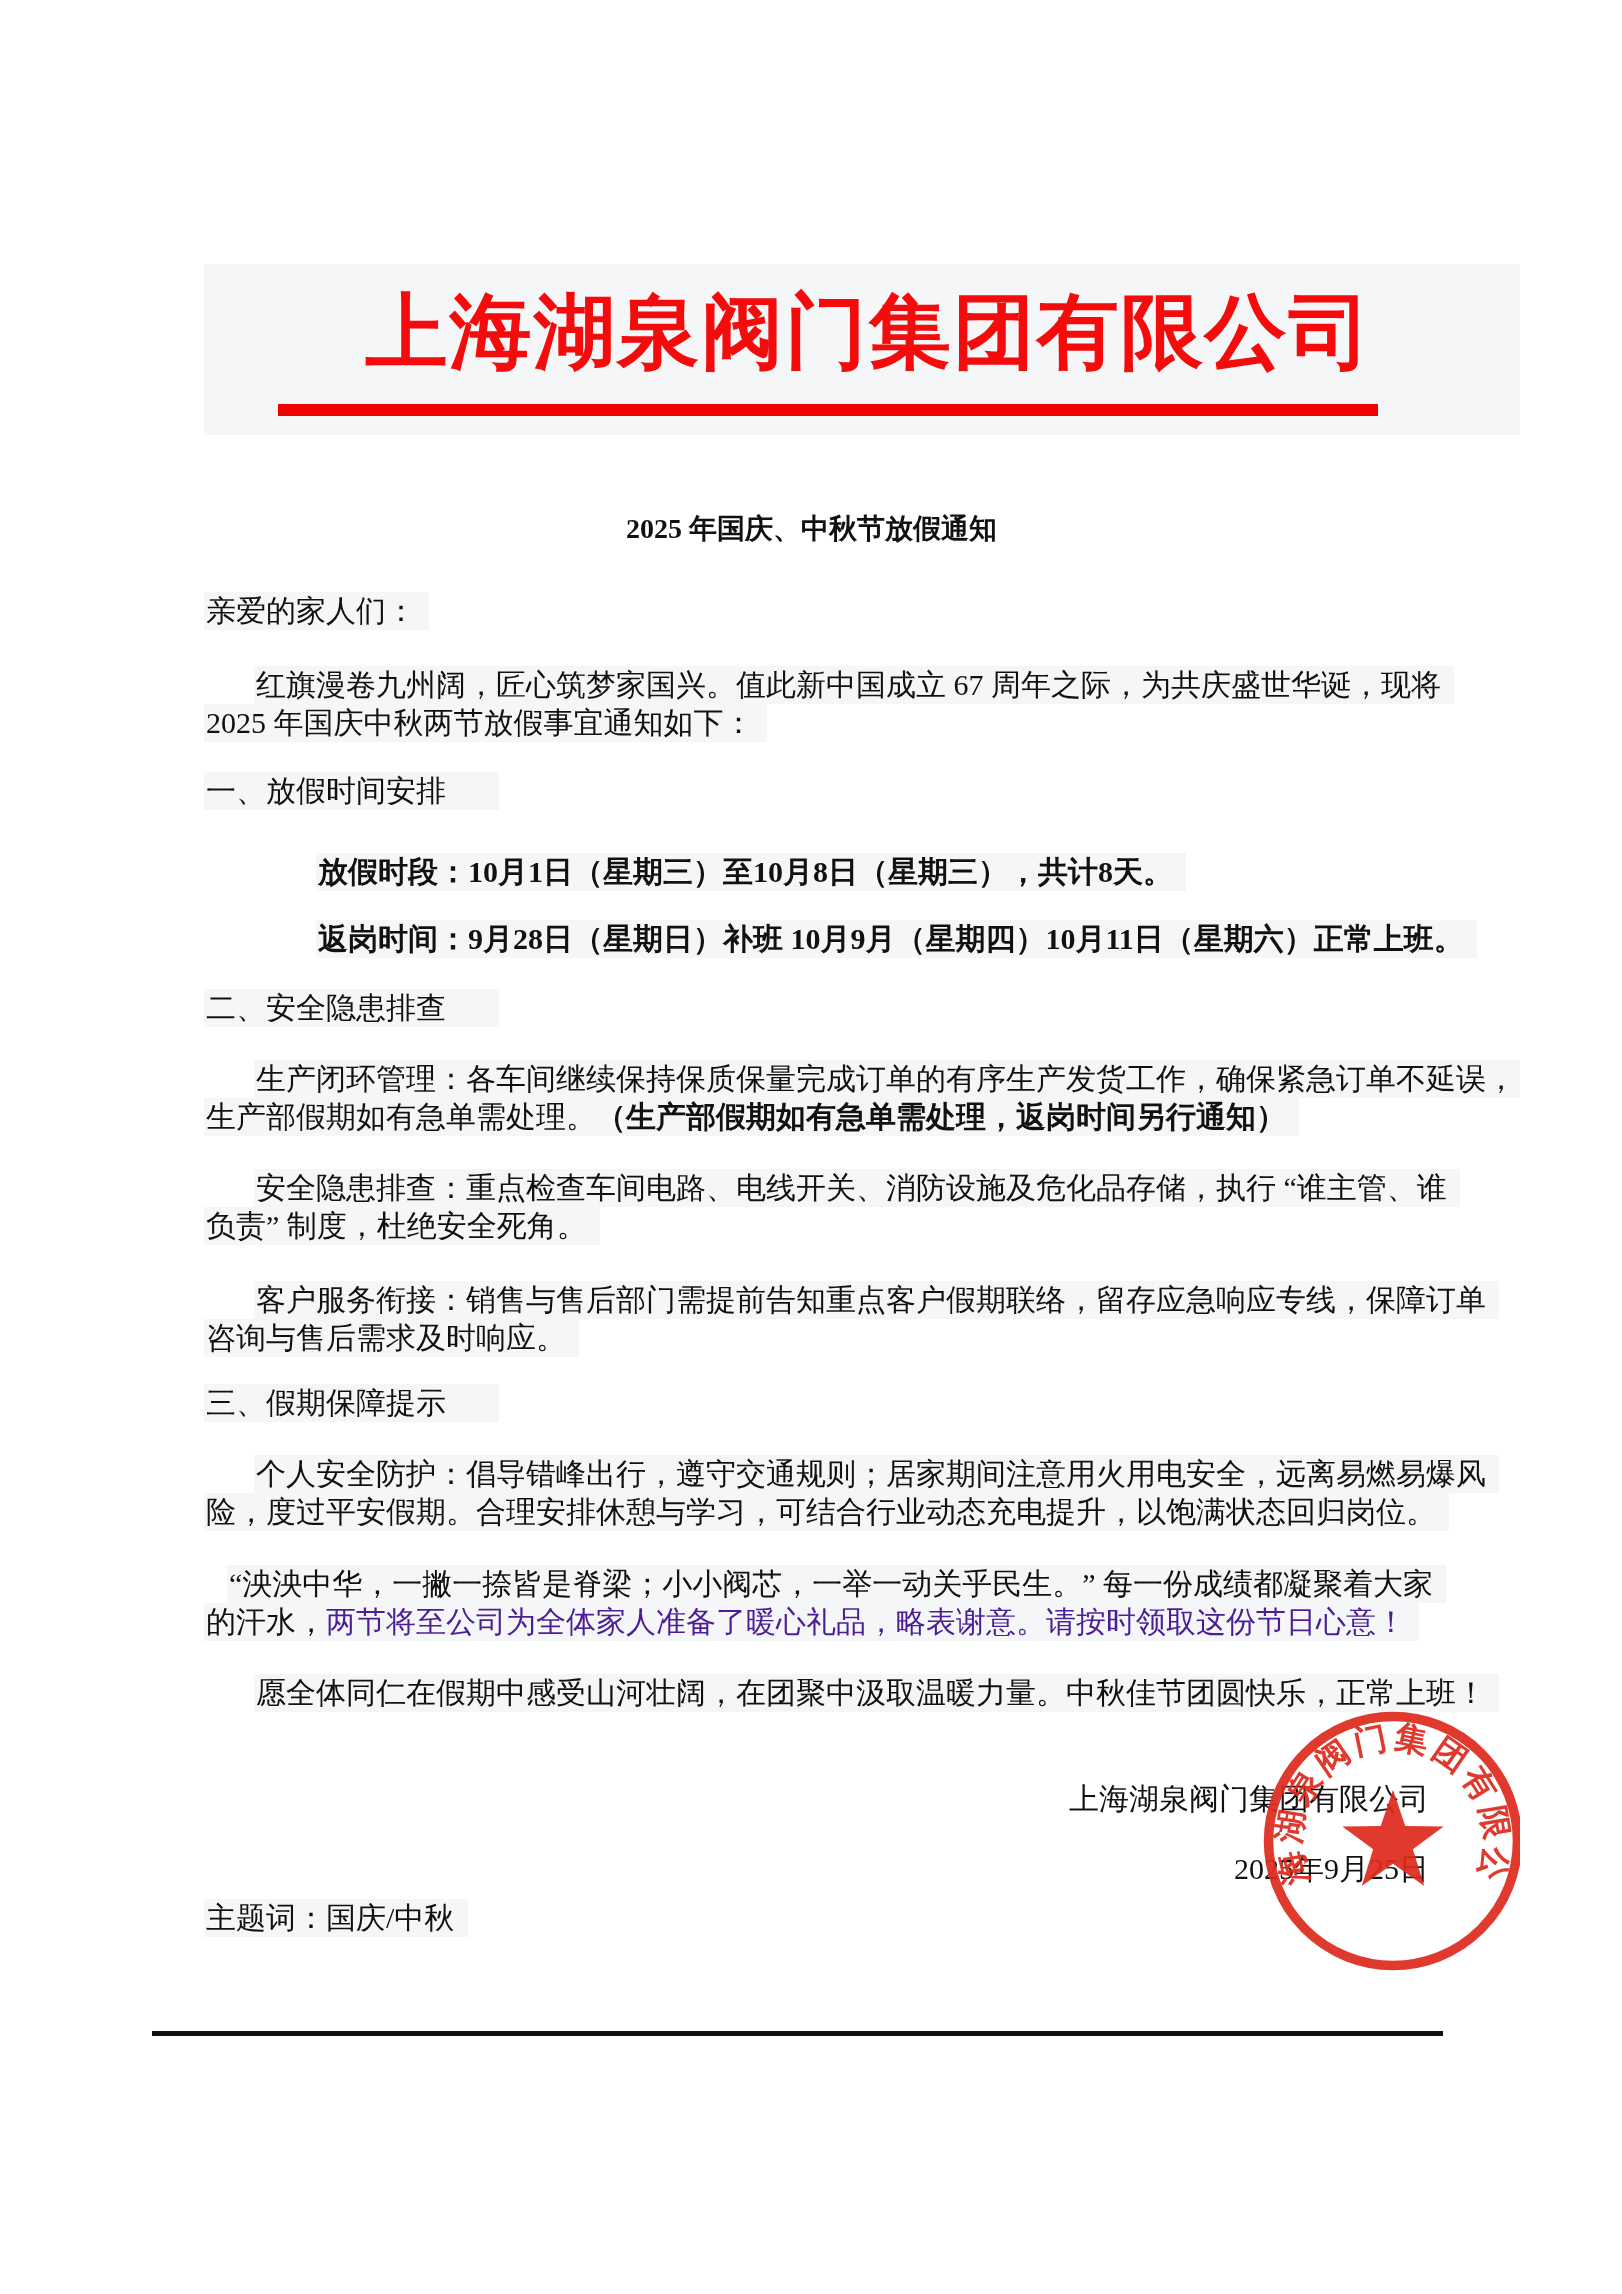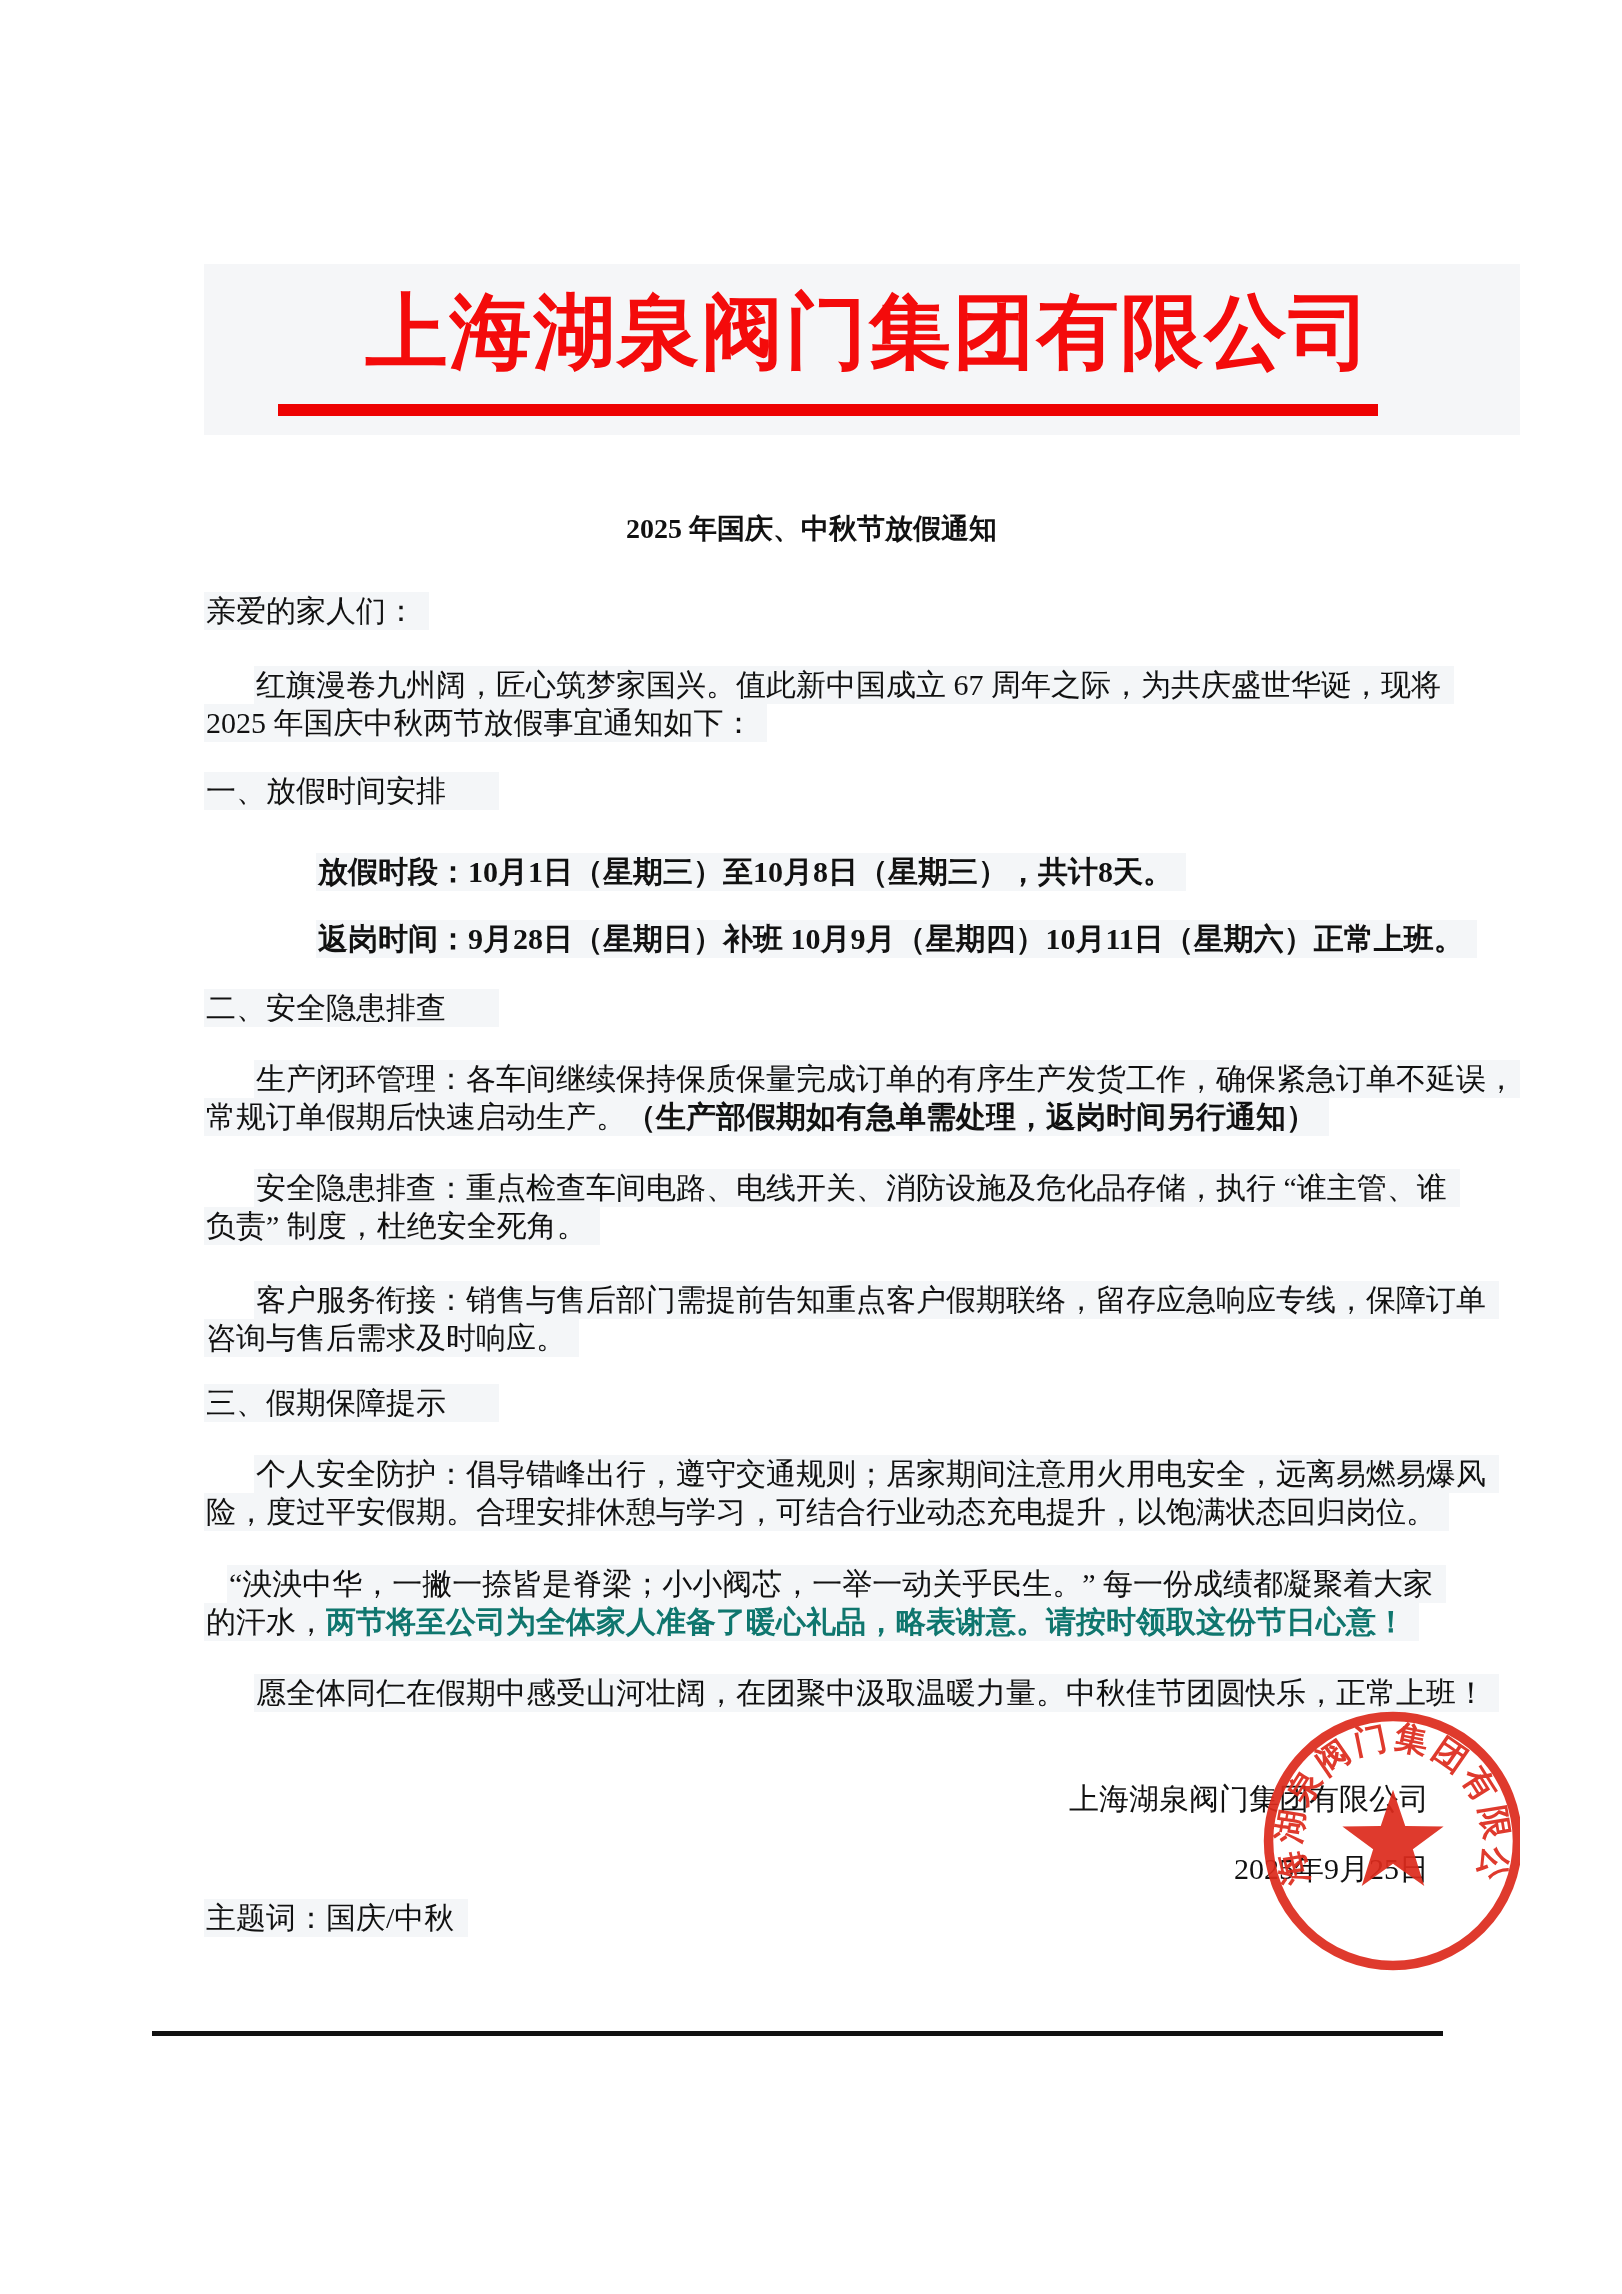--- a/index.html
+++ b/index.html
@@ -37,21 +37,21 @@
     background:#f4f6f8;
     line-height:32px;
     padding:2.9px 13.3px 2.9px 1.9px;
     white-space:nowrap;
   }
   .line+.line{margin-top:0px;}
   .indent{margin-left:50px;}
   .indent-sm{margin-left:23px;}
   .pad-wide{padding-right:53px;}
   .bold{font-weight:bold;}
-  .red-bold{color:#0f766e;font-weight:bold;}
+  .red-bold{color:#4c1d95;font-weight:normal;}
   .right-block{left:0;width:1429px;text-align:right;background:transparent;}
   .right-block .inner{display:inline-block;line-height:38px;white-space:nowrap;}
   
   .footer-strip{
     left:152px;top:1975px;width:1286px;height:44px;
     background:#f4f6f8;
   }
   .footer-item{position:absolute;top:0;line-height:44px;white-space:nowrap;}
   .bottom-rule{
     left:152px;top:2031px;width:1291px;height:4.8px;background:#111111;
@@ -87,21 +87,21 @@
   </div>
   <div class="abs" style="left:316px;top:920px;">
     <div class="line bold">返岗时间：9月28日（星期日）补班 10月9月（星期四）10月11日（星期六）正常上班。</div>
   </div>
 
   <div class="abs" style="left:204px;top:989px;">
     <div class="line pad-wide">二、安全隐患排查</div>
   </div>
   <div class="abs" style="left:204px;top:1060px;">
     <div class="line indent">生产闭环管理：各车间继续保持保质保量完成订单的有序生产发货工作，确保紧急订单不延误，</div>
-    <div class="line"><span>常规订单假期后快速启动生产。</span><span class="bold">（生产部假期如有急单需处理，返岗时间另行通知）</span></div>
+    <div class="line"><span>生产部假期如有急单需处理。</span><span class="bold">（生产部假期如有急单需处理，返岗时间另行通知）</span></div>
   </div>
   <div class="abs" style="left:204px;top:1169px;">
     <div class="line indent">安全隐患排查：重点检查车间电路、电线开关、消防设施及危化品存储，执行 “谁主管、谁</div>
     <div class="line">负责” 制度，杜绝安全死角。</div>
   </div>
   <div class="abs" style="left:204px;top:1281px;">
     <div class="line indent">客户服务衔接：销售与售后部门需提前告知重点客户假期联络，留存应急响应专线，保障订单</div>
     <div class="line">咨询与售后需求及时响应。</div>
   </div>
 

